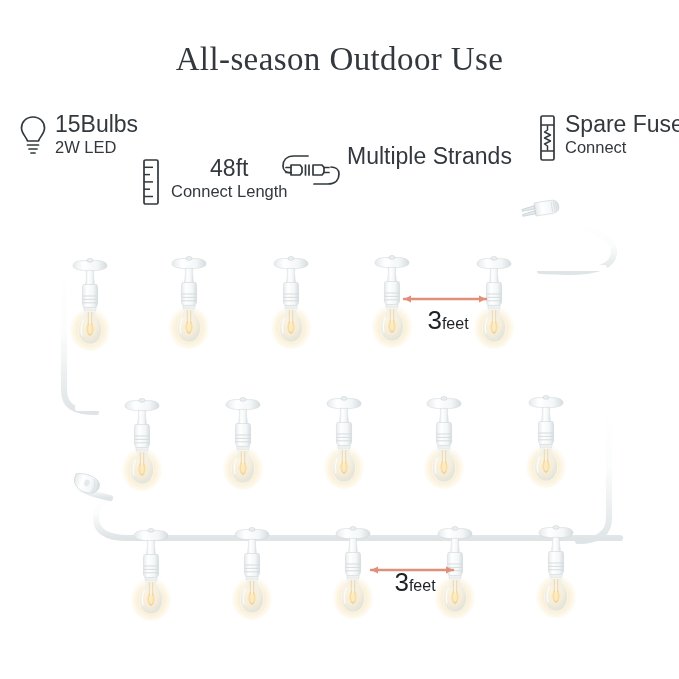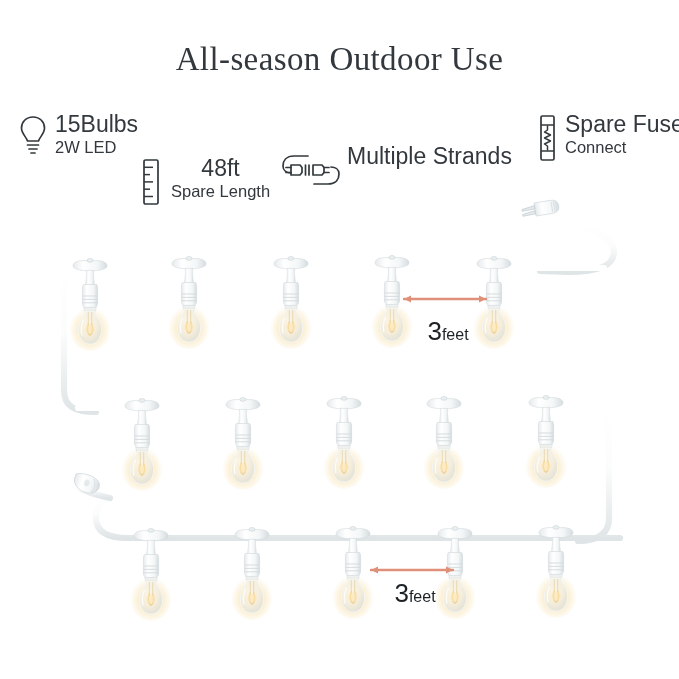--- a/index.html
+++ b/index.html
@@ -89,21 +89,20 @@
     width: 120px;
     height: 46px;
   }
   .dim .dimlabel {
     position: absolute;
     left: 0;
     top: 14px;
     width: 120px;
     text-align: center;
     white-space: nowrap;
-    margin-top: 11px;
   }
   .dimnum {
     font-family: "Liberation Sans", sans-serif;
     font-size: 26px;
     color: #1c2226;
     vertical-align: baseline;
   }
   .dimunit {
     font-family: "Liberation Sans", sans-serif;
     font-size: 16px;
@@ -143,21 +142,21 @@
           <rect x="2" y="2" width="14" height="44" rx="1.5" fill="none" stroke="#32383d" stroke-width="1.7"></rect>
           <line x1="2" y1="9.3" x2="11" y2="9.3" stroke="#32383d" stroke-width="1.5"></line>
           <line x1="2" y1="16.6" x2="8" y2="16.6" stroke="#32383d" stroke-width="1.5"></line>
           <line x1="2" y1="23.9" x2="11" y2="23.9" stroke="#32383d" stroke-width="1.5"></line>
           <line x1="2" y1="31.2" x2="8" y2="31.2" stroke="#32383d" stroke-width="1.5"></line>
           <line x1="2" y1="38.5" x2="11" y2="38.5" stroke="#32383d" stroke-width="1.5"></line>
         </svg>
       </span>
       <span class="ftext">
         <span class="fmain">48ft</span>
-        <span class="fsub">Spare Length</span>
+        <span class="fsub">Connect Length</span>
       </span>
     </div>
 
     <div class="feature" id="feat-strands">
       <span class="ficon">
         <svg width="58" height="48" viewBox="0 0 58 48">
 
           <path d="M26 10 L12 10 C4 10 1 15 1 20 C1 25 5 27 9 27" fill="none" stroke="#32383d" stroke-width="1.7" stroke-linecap="round"></path>
 
           <path d="M32 38 L46 38 C54 38 57 33 57 28 C57 23 53 21 49 21" fill="none" stroke="#32383d" stroke-width="1.7" stroke-linecap="round"></path>

